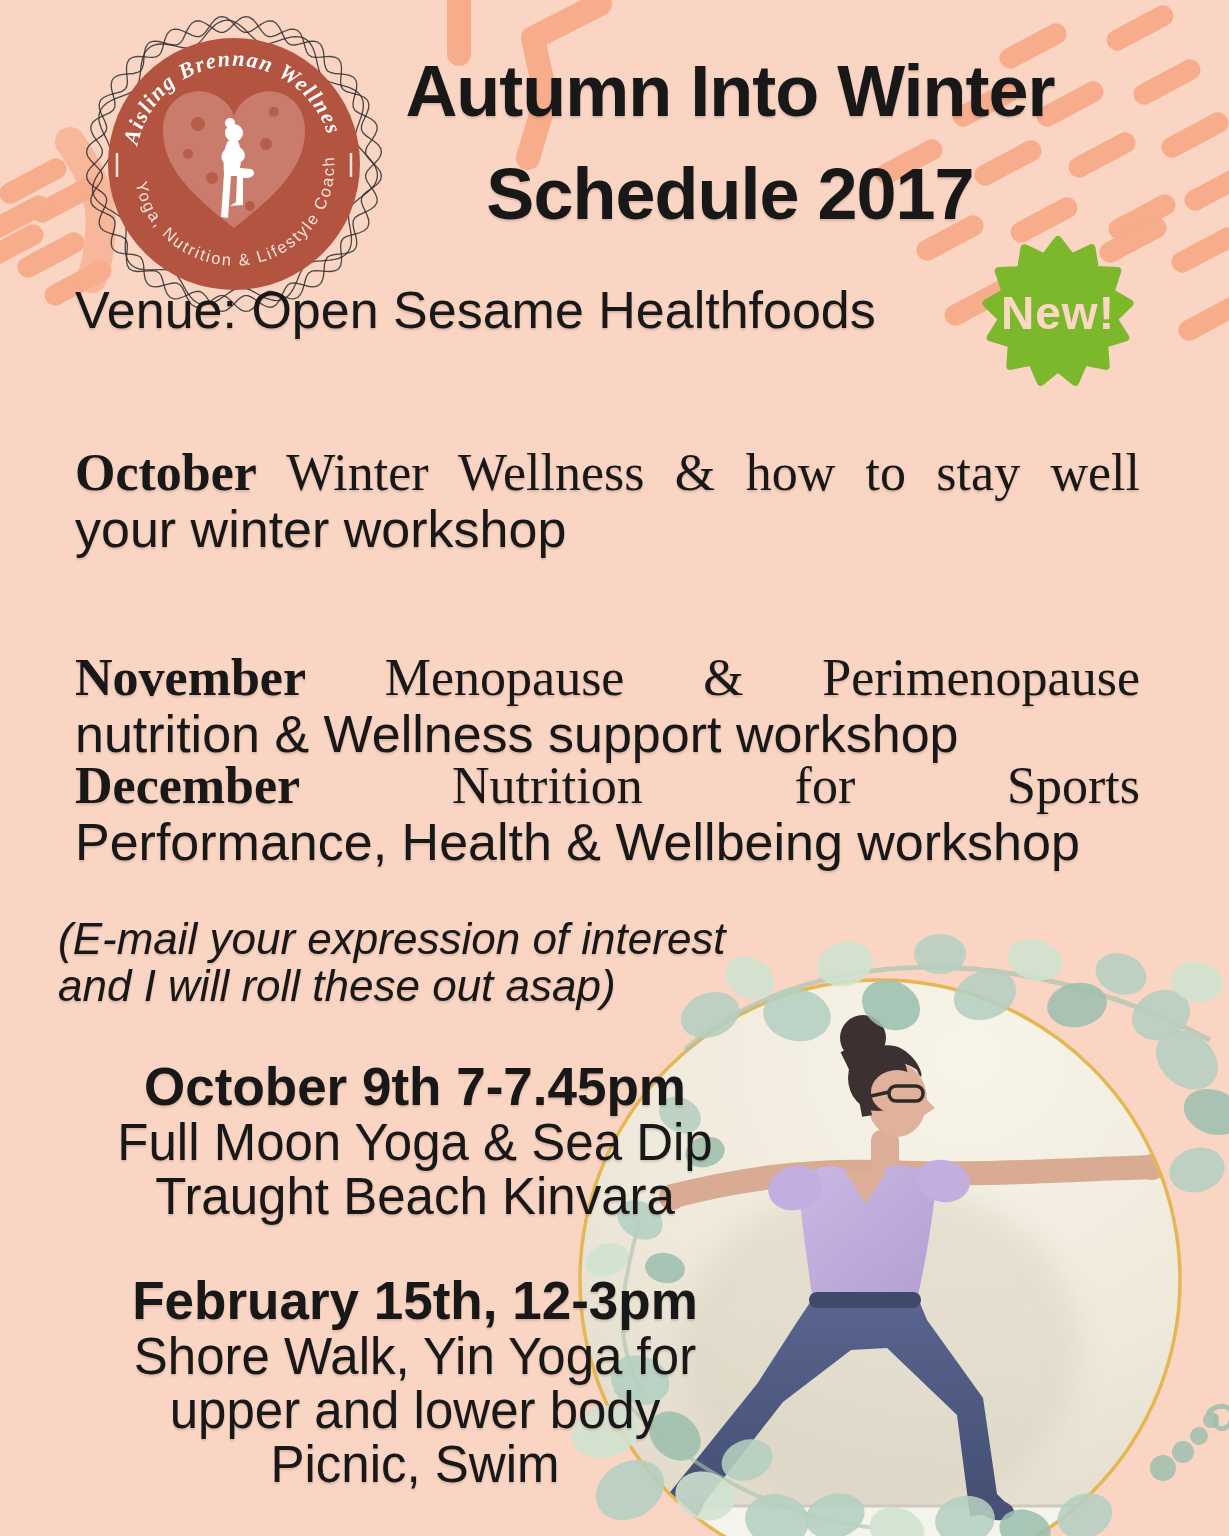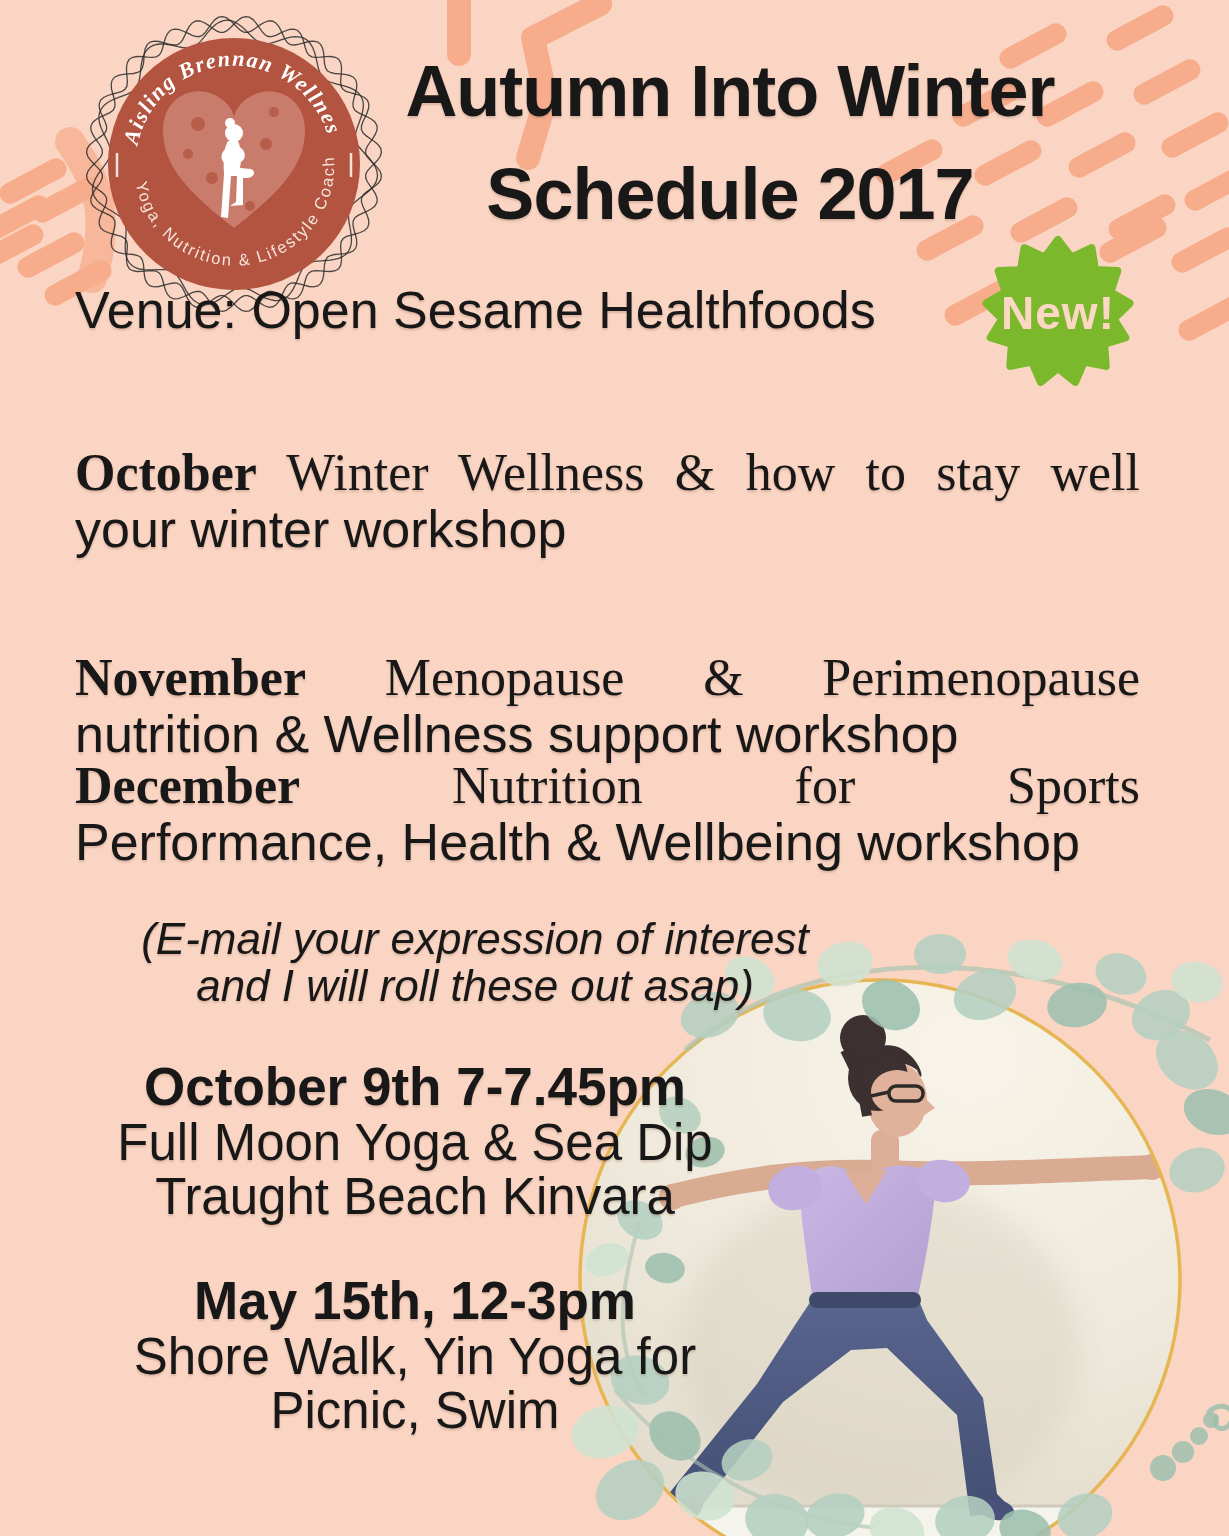--- a/index.html
+++ b/index.html
@@ -18,22 +18,22 @@
   .textlayer{z-index:4;}
   .title{
     left:355px;top:40px;width:750px;text-align:center;
     font-size:72px;line-height:103px;letter-spacing:-1px;font-weight:700;
     text-shadow:0 2px 2px rgba(120,70,50,.22);
   }
   .body-block{left:75px;width:1065px;font-size:52px;line-height:57px;
     text-shadow:0 2px 2px rgba(120,70,50,.22);}
   .jline{text-align:justify;text-align-last:justify;font-family:Liberation Serif, serif;}
   .month{font-weight:700;}
-  .note{left:75px;width:800px;font-size:44px;line-height:47px;font-style:italic;
-    text-shadow:0 2px 2px rgba(120,70,50,.22);text-align:center;}
+  .note{left:58px;width:800px;font-size:44px;line-height:47px;font-style:italic;
+    text-shadow:0 2px 2px rgba(120,70,50,.22);}
   .event{left:75px;width:680px;font-size:51px;line-height:54px;
     text-shadow:0 2px 2px rgba(120,70,50,.22);text-align:center;}
   .event .ev-heading{font-size:53px;font-weight:700;line-height:58px;}
 </style>
 </head>
 <body>
 
 <div class="canvas">
 
   <svg id="bg-deco" class="abs" width="1229" height="1536" viewBox="0 0 1229 1536">
@@ -249,18 +249,19 @@
     <div>and I will roll these out asap)</div>
   </div>
 
   <div class="abs textlayer event" style="top:1058px;">
     <div class="ev-heading">October 9th 7-7.45pm</div>
     <div>Full Moon Yoga &amp; Sea Dip</div>
     <div>Traught Beach Kinvara</div>
   </div>
 
   <div class="abs textlayer event" style="top:1272px;">
-    <div class="ev-heading">May 15th, 12-3pm</div>
+    <div class="ev-heading">February 15th, 12-3pm</div>
     <div>Shore Walk, Yin Yoga for</div>
+    <div>upper and lower body</div>
     <div>Picnic, Swim</div>
   </div>
 
 </div>
 
 </body></html>

